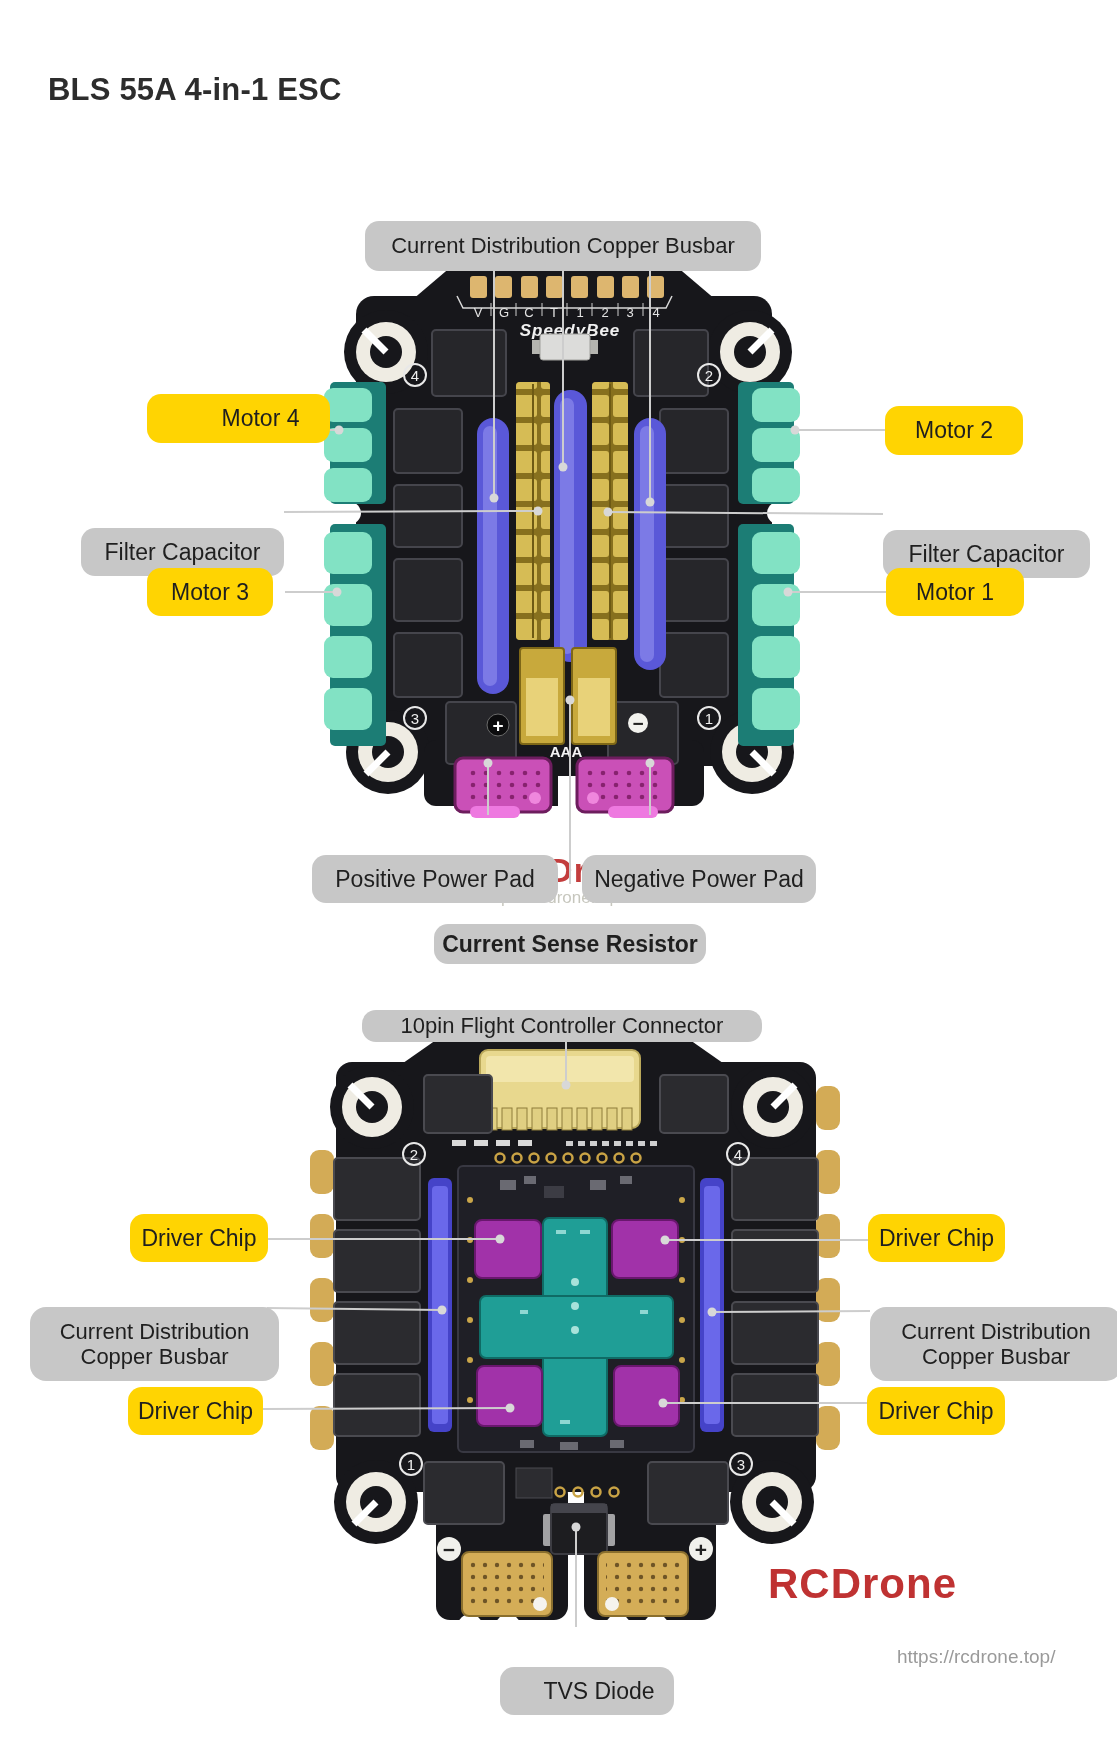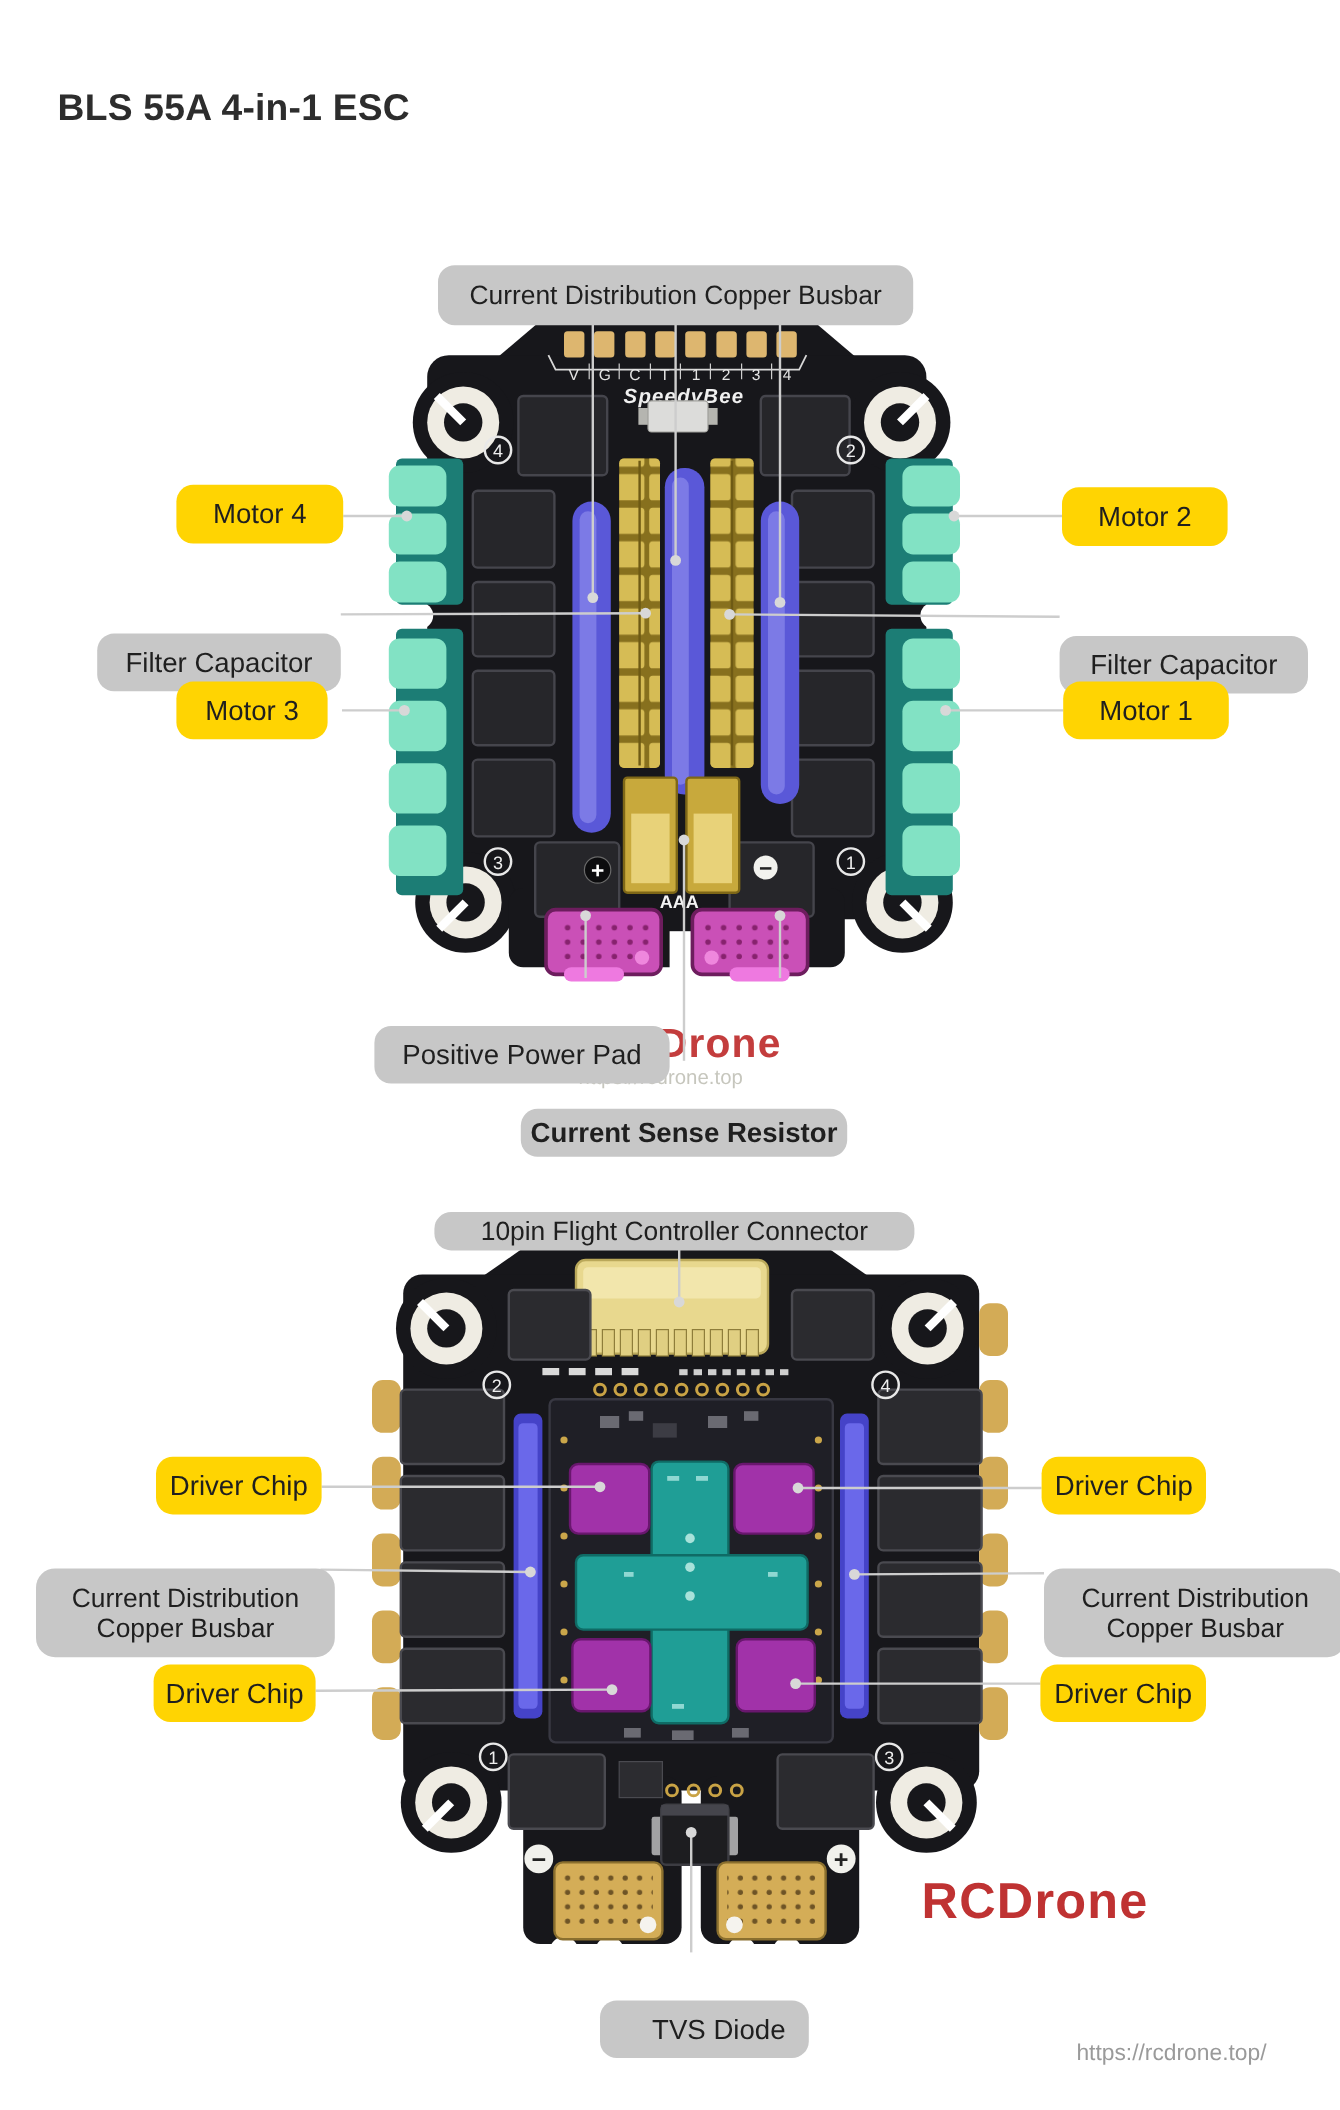--- a/index.html
+++ b/index.html
@@ -4,21 +4,21 @@
 <style>
   html,body{margin:0;padding:0;background:#ffffff;}
   .page{position:relative;width:1117px;height:1758px;background:#ffffff;overflow:hidden;
         font-family:"Liberation Sans", sans-serif;}
   .layer{position:absolute;left:0;top:0;width:1117px;height:1758px;}
   #board-layer{z-index:1;}
   .watermark{position:absolute;z-index:2;font-weight:bold;color:#b91c1c;white-space:nowrap;}
   #wm-top-name{left:497px;top:851px;font-size:34px;opacity:.85;letter-spacing:1px;}
   #wm-top-url{left:482px;top:888px;font-size:17px;font-weight:normal;color:#a9a99b;opacity:.65;}
   #wm-bottom-name{left:768px;top:1560px;font-size:42px;opacity:.9;letter-spacing:1px;}
-  #wm-bottom-url{left:897px;top:1701px;font-size:19px;font-weight:normal;color:#9a9a9a;opacity:1;}
+  #wm-bottom-url{left:897px;top:1646px;font-size:19px;font-weight:normal;color:#9a9a9a;opacity:1;}
   #leader-layer{z-index:3;}
   .page-title{position:absolute;left:48px;top:72px;font-size:31px;font-weight:bold;
               color:#2d2d2d;z-index:4;letter-spacing:.2px;}
   .callout{position:absolute;z-index:4;display:flex;align-items:center;justify-content:center;
            font-size:23px;color:#1f1f1f;border-radius:14px;text-align:center;line-height:1.15;}
   .callout.gray{background:#c7c7c7;margin-top:40px;}
   .callout.yellow{background:#ffd402;}
   .callout.fit{font-size:22px;}
   .callout.two-line{border-radius:16px;padding:0 6px;}
   line.lead{stroke:#cdcdcd;stroke-width:2;}
@@ -449,30 +449,31 @@
     <line class="lead" x1="263" y1="1409" x2="510" y2="1408"></line>
       <circle class="dot" cx="510" cy="1408" r="4.5"></circle>
     <line class="lead" x1="867" y1="1403" x2="663" y2="1403"></line>
       <circle class="dot" cx="663" cy="1403" r="4.5"></circle>
     <line class="lead" x1="576" y1="1527" x2="576" y2="1627"></line>
       <circle class="dot" cx="576" cy="1527" r="4.5"></circle>
   </svg>
 
   <div class="callout gray fit" style="left:365px;top:181px;width:396px;height:50px;">Current Distribution Copper Busbar</div>
 
-  <div class="callout yellow" style="left:147px;top:404px;width:139px;height:49px;">Motor 4</div>
+  <div class="callout yellow" style="left:147px;top:394px;width:139px;height:49px;padding-left:44px;">Motor 4</div>
   <div class="callout yellow" style="left:885px;top:406px;width:138px;height:49px;text-align:right;">Motor 2</div>
 
   <div class="callout gray" style="left:81px;top:488px;width:203px;height:48px;">Filter Capacitor</div>
   <div class="callout gray" style="left:883px;top:490px;width:207px;height:48px;">Filter Capacitor</div>
 
   <div class="callout yellow" style="left:147px;top:568px;width:126px;height:48px;">Motor 3</div>
   <div class="callout yellow" style="left:886px;top:568px;width:138px;height:48px;">Motor 1</div>
 
   <div class="callout gray" style="left:312px;top:815px;width:246px;height:48px;">Positive Power Pad</div>
+  <div class="callout gray" style="left:582px;top:815px;width:234px;height:48px;">Negative Power Pad</div>
 
   <div class="callout gray" style="left:434px;top:884px;width:272px;height:40px;font-weight:bold;">Current Sense Resistor</div>
 
   <div class="callout gray fit" style="left:362px;top:970px;width:400px;height:32px;">10pin Flight Controller Connector</div>
 
   <div class="callout yellow" style="left:130px;top:1214px;width:138px;height:48px;">Driver Chip</div>
   <div class="callout yellow" style="left:868px;top:1214px;width:137px;height:48px;">Driver Chip</div>
 
   <div class="callout gray fit two-line" style="left:30px;top:1267px;width:237px;height:74px;">Current Distribution Copper Busbar</div>
   <div class="callout gray fit two-line" style="left:870px;top:1267px;width:240px;height:74px;">Current Distribution Copper Busbar</div>

